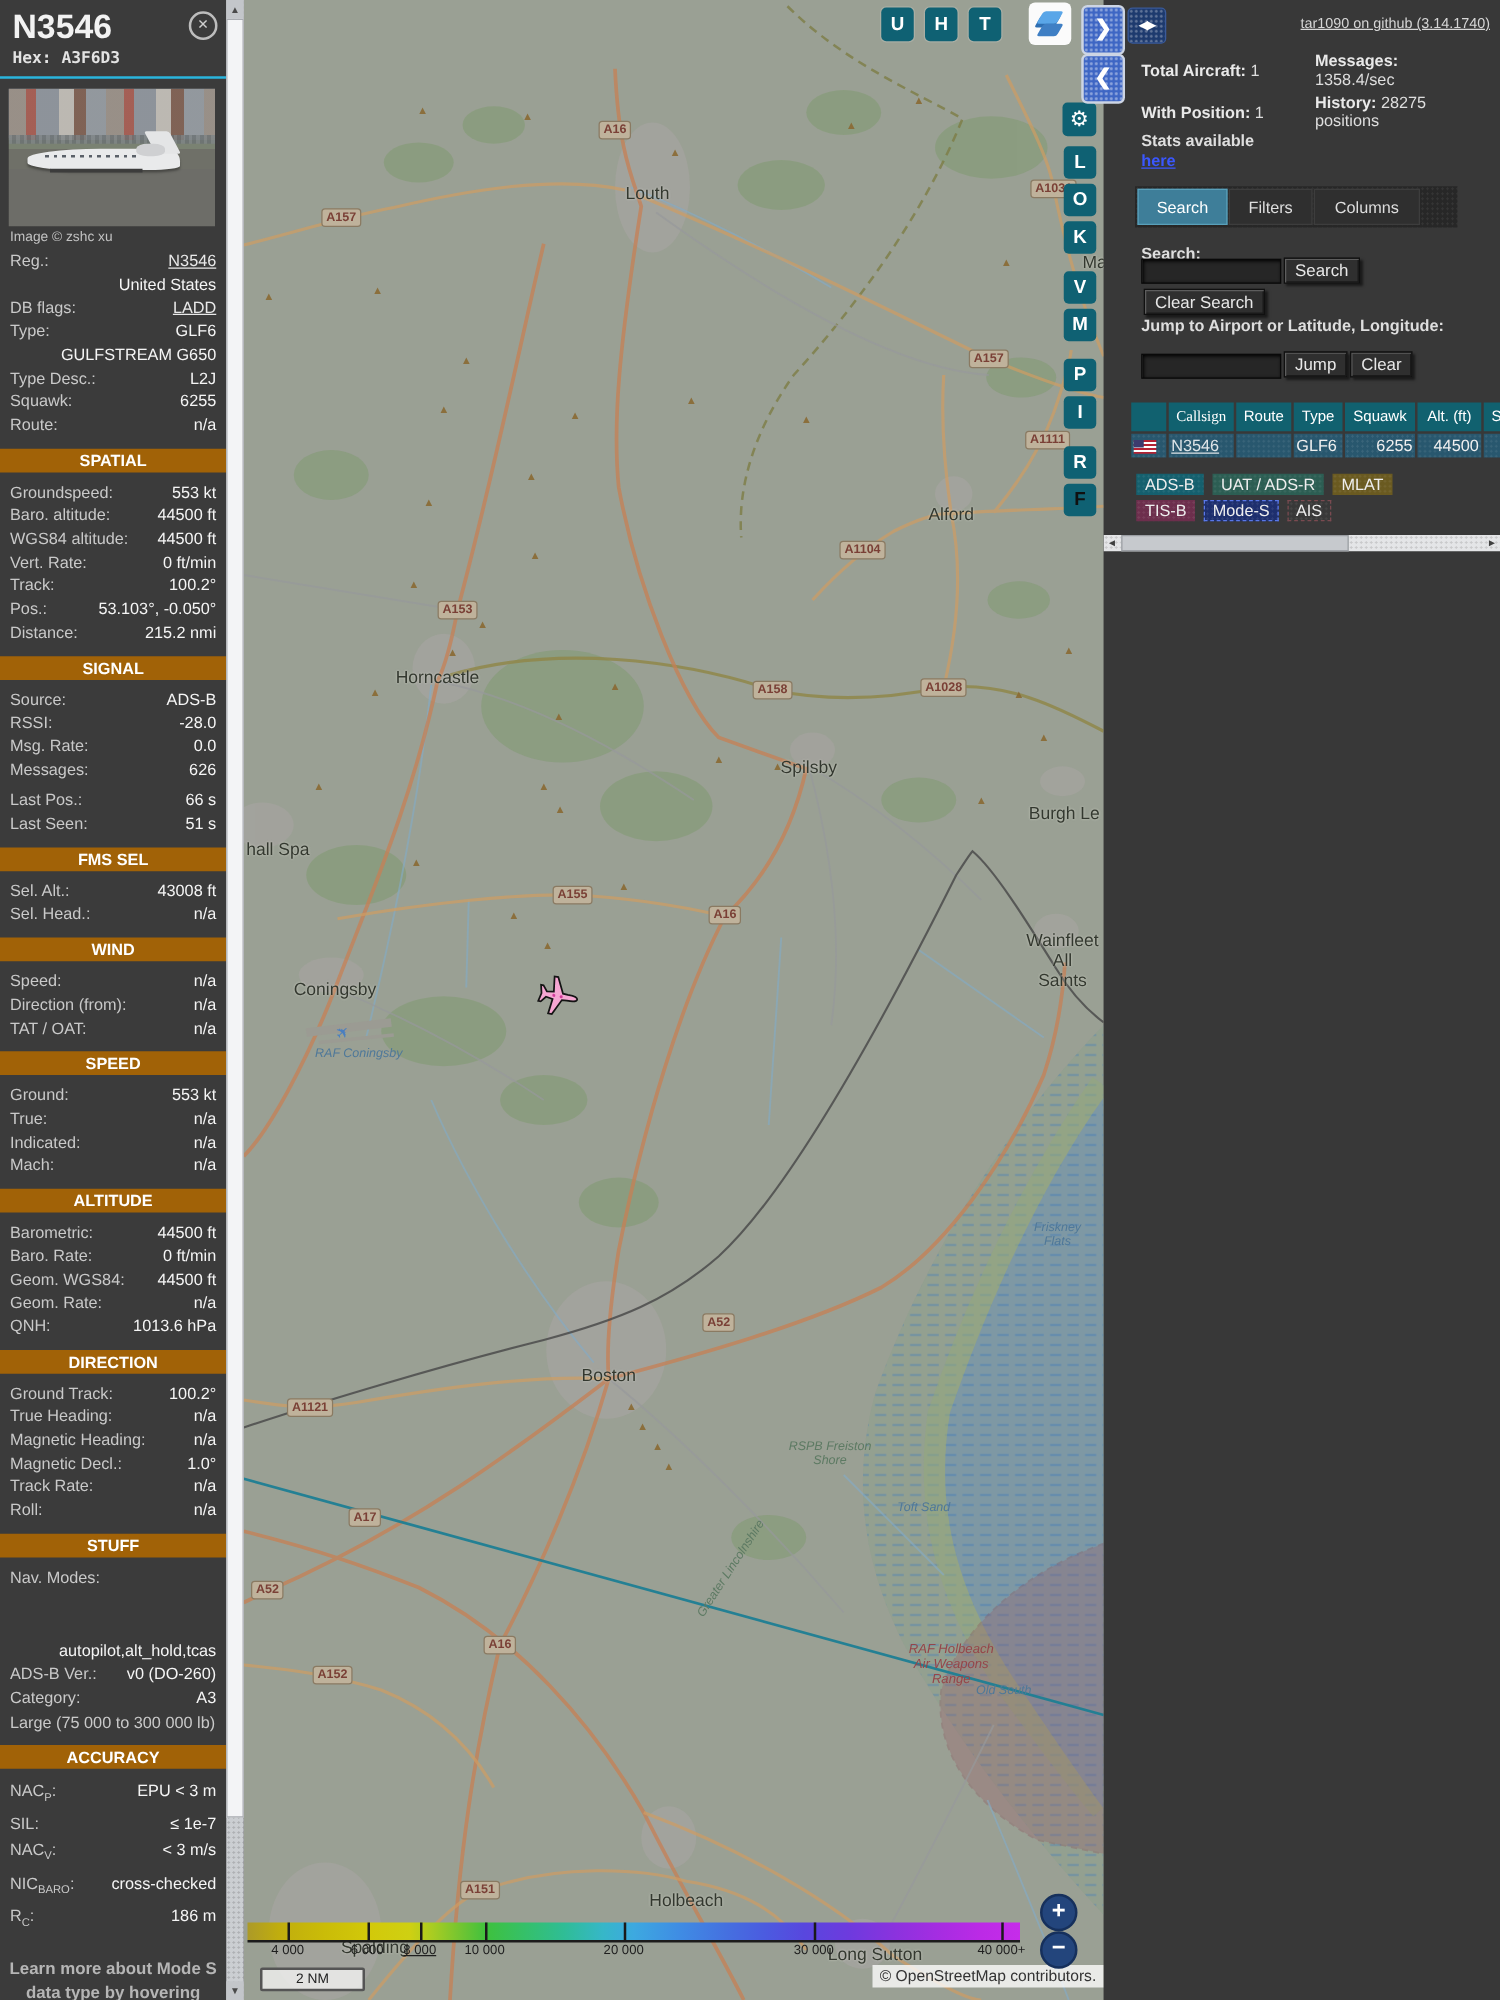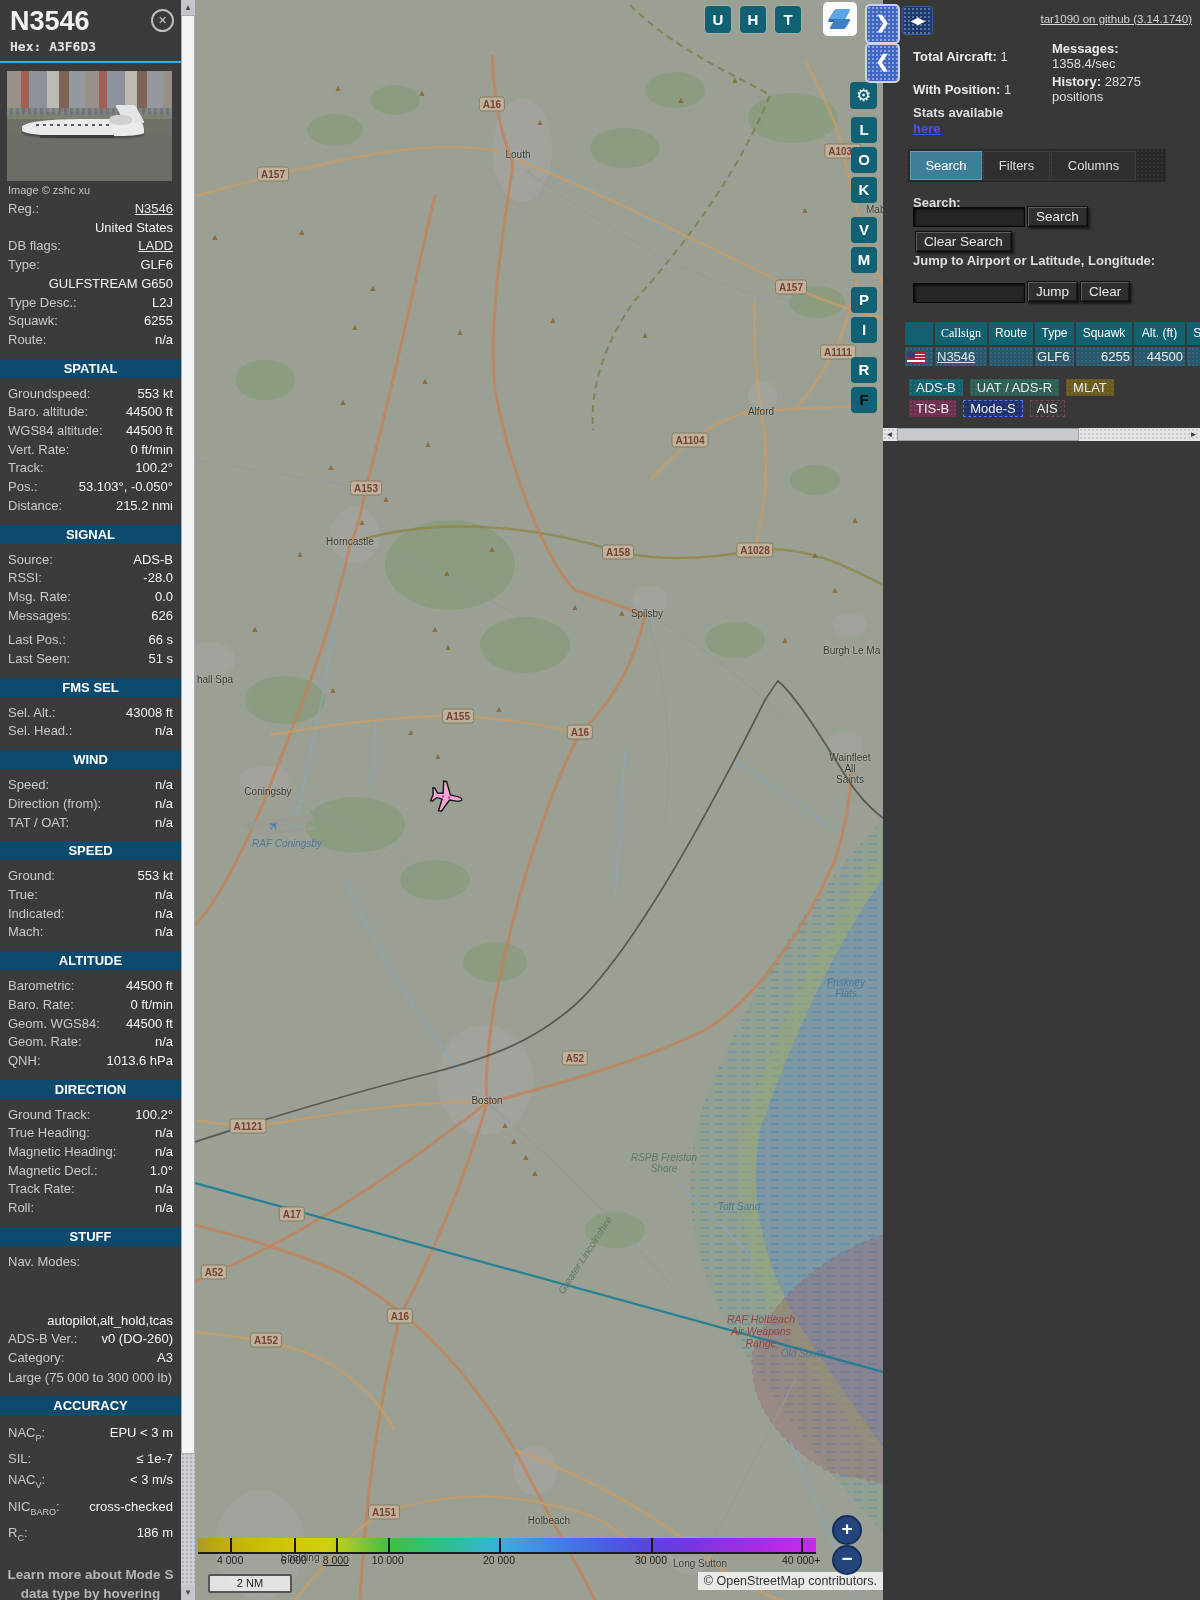--- a/index.html
+++ b/index.html
@@ -12,21 +12,21 @@
   #close-btn{position:absolute;top:9px;right:7px;width:19px;height:19px;border:2px solid #bdbdbd;border-radius:50%;color:#cfcfcf;text-align:center;line-height:18px;font-size:11px;cursor:pointer;}
   #photo{position:relative;margin:8px 7px 2px;width:165px;height:110px;overflow:hidden;background:linear-gradient(180deg,#8f9396 0 36%,#7a8272 36% 44%,#6f7068 44% 58%,#6d6d68 58% 100%);}
   #photo .bldg{position:absolute;left:0;top:0;width:100%;height:37%;background:repeating-linear-gradient(90deg,#9a8f85 0 14px,#a8564a 14px 22px,#8d939b 22px 40px,#c4bfb7 40px 52px,#7d5a4a 52px 62px,#93999f 62px 78px);opacity:.85;}
   #photo .fence{position:absolute;left:0;top:34%;width:100%;height:6%;background:repeating-linear-gradient(90deg,#7e8486 0 3px,#6b7173 3px 6px);opacity:.8;}
   #photo .jet{position:absolute;left:9%;top:44%;width:74%;height:15%;background:#e9eaeb;border-radius:48% 10px 20% 35%;box-shadow:0 2px 2px rgba(0,0,0,.35);}
   #photo .jet::before{content:'';position:absolute;right:4%;top:-90%;width:16%;height:110%;background:#e4e5e6;transform:skewX(28deg);border-radius:2px;}
   #photo .jet::after{content:'';position:absolute;left:12%;top:28%;width:62%;height:14%;background:repeating-linear-gradient(90deg,#5a6068 0 3px,transparent 3px 7px);}
   #photo .eng{position:absolute;left:62%;top:40%;width:14%;height:9%;background:#cfd0d2;border-radius:40%;}
   #photo .gear{position:absolute;left:20%;top:58%;width:45%;height:3%;background:#3c3c3c;}
   #photo-credit{padding:1px 8px 4px;font-size:11px;color:#c2c2c2;}
-  .shead{background:#0c4a6e;color:#fff;text-align:center;font-weight:bold;font-size:13px;height:19px;line-height:19px;margin:9px 0 7px;}
+  .shead{background:#a16207;color:#fff;text-align:center;font-weight:bold;font-size:13px;height:19px;line-height:19px;margin:9px 0 7px;}
   .srow{display:flex;justify-content:space-between;padding:0 8px;font-size:13px;line-height:18.7px;}
   .srow.gap{margin-top:6px;}
   .srow.acc{line-height:21px;}
   .srow.wrap{flex-wrap:wrap;gap:40px;}
   .srow.wrap .lab{width:100%;}
   .srow.wide .lab{white-space:normal;line-height:17px;padding:1px 0;}
   .lab{color:#c9c9c9;white-space:nowrap;}
   .lab sub{font-size:9px;}
   .val{color:#f5f5f5;text-align:right;margin-left:auto;}
   a.vlink{color:#e9e9e9;text-decoration:underline;cursor:pointer;}
@@ -34,21 +34,21 @@
 
   
   #lsb{position:absolute;left:181px;top:0;width:14px;height:1600px;background:#cbced2;background-image:radial-gradient(rgba(90,90,90,.25) 1px,transparent 1px);background-size:4px 4px;z-index:31;}
   #lsb .thumb{position:absolute;left:0;top:15px;width:12px;height:1437px;background:#f3f4f6;border:1px solid #a8abb0;}
   #lsb .ar{position:absolute;left:0;width:14px;height:15px;background:#c3c6ca;color:#4a4a4a;font-size:8px;text-align:center;line-height:15px;}
   #lsb .up{top:0;} #lsb .dn{top:1585px;}
 
   
   #map{position:absolute;left:195px;top:0;width:688px;height:1600px;background:#9aa094;overflow:hidden;}
   #map svg.base{position:absolute;left:0;top:0;}
-  .town{position:absolute;font-size:10px;color:#33382f;text-shadow:0 0 2px rgba(225,225,215,.75);transform:translate(-50%,-50%);white-space:nowrap;z-index:4;}
+  .town{position:absolute;font-size:14px;color:#33382f;text-shadow:0 0 2px rgba(225,225,215,.75);transform:translate(-50%,-50%);white-space:nowrap;z-index:4;}
   .town.pre{white-space:pre-line;text-align:center;}
   .town.la{transform:translate(0,-50%);}
   .badge{position:absolute;transform:translate(-50%,-50%);background:#bfb29b;border:1px solid #8a7a62;border-radius:3px;color:#7a4036;font-size:10px;font-weight:bold;padding:0 3px;line-height:13px;z-index:4;}
   .tri{position:absolute;transform:translate(-50%,-50%);color:#8a6a33;font-size:9px;opacity:.9;z-index:3;}
   .wl{position:absolute;transform:translate(-50%,-50%);font-style:italic;font-size:10px;white-space:pre-line;text-align:center;z-index:4;}
   .wl.blue{color:#4f7899;} .wl.green{color:#5d7a63;} .wl.red{color:#95454a;font-size:10.5px;}
   #raf-plane-icon{position:absolute;left:79px;top:826px;color:#4a7fc0;font-size:13px;transform:translate(-50%,-50%) rotate(-45deg);z-index:4;}
   #aircraft{position:absolute;left:252px;top:797px;width:40px;height:40px;transform:translate(-50%,-50%) rotate(100deg);z-index:8;cursor:pointer;}
 
   .mtb{position:absolute;top:6px;width:26px;height:27px;background:#0f6173;color:#fff;font-weight:bold;font-size:15px;text-align:center;line-height:27px;border-radius:4px;z-index:10;cursor:pointer;box-shadow:0 0 0 1px rgba(255,255,255,.15);}

